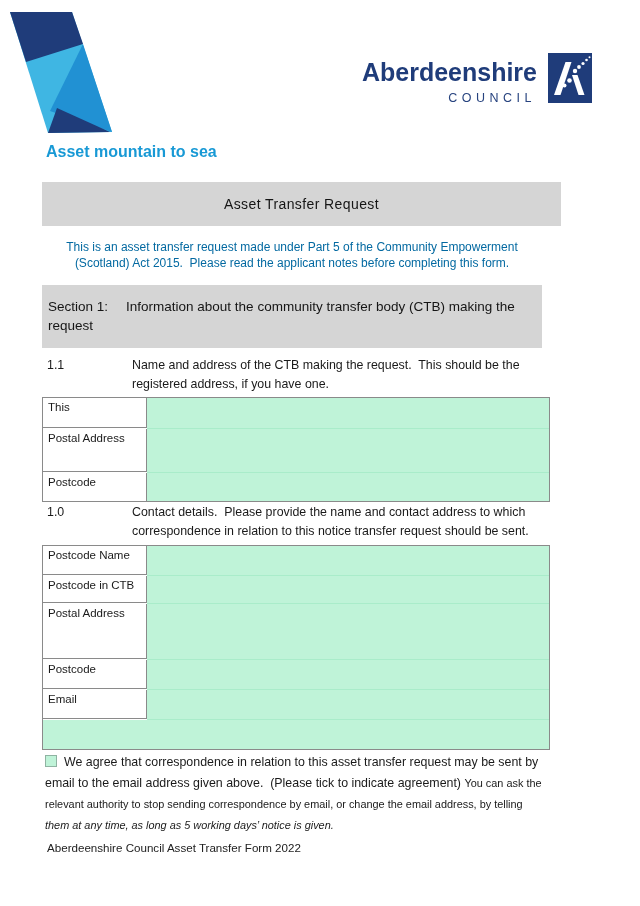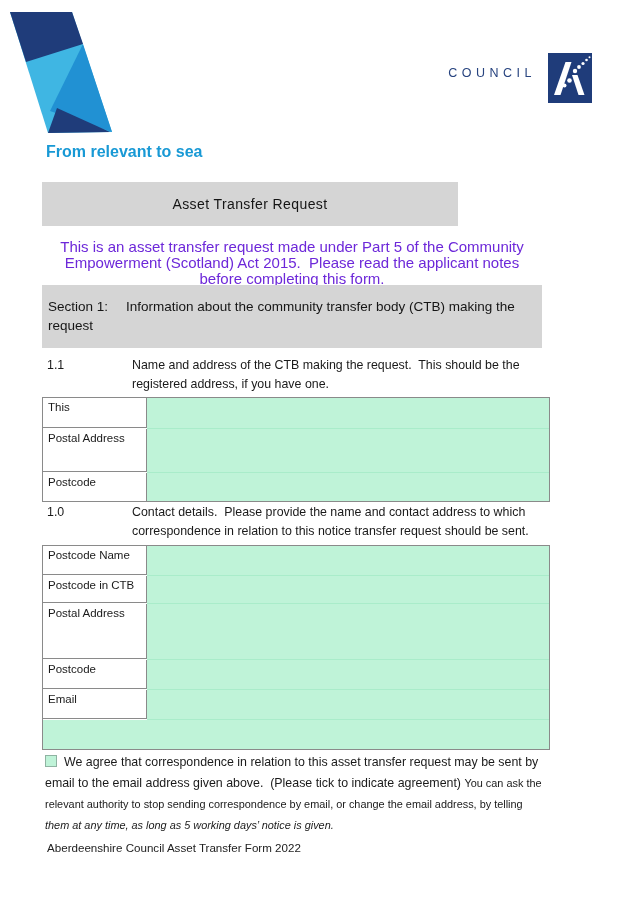--- a/index.html
+++ b/index.html
@@ -13,32 +13,32 @@
   .logo-left{position:absolute;left:0;top:0;}
   .tagline{position:absolute;left:46px;top:143px;font-size:16px;font-weight:bold;color:#1899d5;}
   .brand-text{position:absolute;right:103px;top:60px;text-align:right;}
   .brand-name{font-size:25px;font-weight:bold;color:#1f3c7a;line-height:25px;}
   .brand-sub{font-size:12.5px;letter-spacing:4.5px;color:#27437f;margin-top:6px;margin-right:1px;}
   .badge{position:absolute;left:548px;top:53px;}
   .sr{position:absolute;width:1px;height:1px;overflow:hidden;clip:rect(0 0 0 0);}
 
   
   .title-bar{
-    position:absolute;left:42px;top:182px;width:416px;height:44px;background:#d5d5d5;
+    position:absolute;left:42px;top:182px;width:519px;height:44px;background:#d5d5d5;
     font-size:14px;letter-spacing:.4px;text-align:center;line-height:44px;color:#151515;
   }
   .section-bar{
     position:absolute;left:42px;top:285px;width:500px;height:63px;background:#d5d5d5;
     box-sizing:border-box;padding:12px 8px 0 6px;font-size:13.5px;line-height:19px;color:#151515;
   }
   .section-heading{margin-left:18px;}
 
   .intro{
     position:absolute;left:42px;top:239px;width:500px;margin:0;text-align:center;
-    font-size:15px;line-height:16px;color:#6d28d9;
+    font-size:12px;line-height:16px;color:#0369a1;
   }
 
   
   .item{position:absolute;left:47px;width:497px;display:flex;font-size:12.4px;line-height:19px;}
   .item .num{width:45px;flex:0 0 45px;}
   .item .txt{flex:1;margin-left:40px;}
   .item-1-1{top:356px;}
   .item-1-2{top:503px;}
 
   
@@ -71,23 +71,24 @@
 <body>
 
 <div class="page">
 
   <svg class="logo-left" width="120" height="140" viewBox="0 0 120 140">
     <polygon points="10,12 72,12 112,132 48,133" fill="#3fb6e3"></polygon>
     <polygon points="10,12 72,12 83,44 26,62" fill="#1f3c7a"></polygon>
     <polygon points="83,44 112,132 50,111" fill="#2191d3"></polygon>
     <polygon points="57,108 110,132 48,133" fill="#1f3c7a"></polygon>
   </svg>
-  <div class="tagline">From relevant to sea</div>
+  <div class="tagline">Asset mountain to sea</div>
 
   <div class="brand-text">
+    <div class="brand-name">Aberdeenshire</div>
     <div class="brand-sub">COUNCIL</div>
   </div>
   <svg class="badge" width="44" height="50" viewBox="0 0 44 50">
     <rect x="0" y="0" width="44" height="50" fill="#1f3c7a"></rect>
     <polygon points="6,42 17.5,9 23.5,9 12.5,42" fill="#ffffff"></polygon>
     <polygon points="24,22 29.5,22 36.5,42 30.5,42" fill="#ffffff"></polygon>
     <circle cx="12" cy="37" r="1.7" fill="#ffffff"></circle>
     <circle cx="16.5" cy="32.5" r="2.0" fill="#ffffff"></circle>
     <circle cx="21.5" cy="27.5" r="2.3" fill="#ffffff"></circle>
     <circle cx="27" cy="18" r="2.2" fill="#ffffff"></circle>

